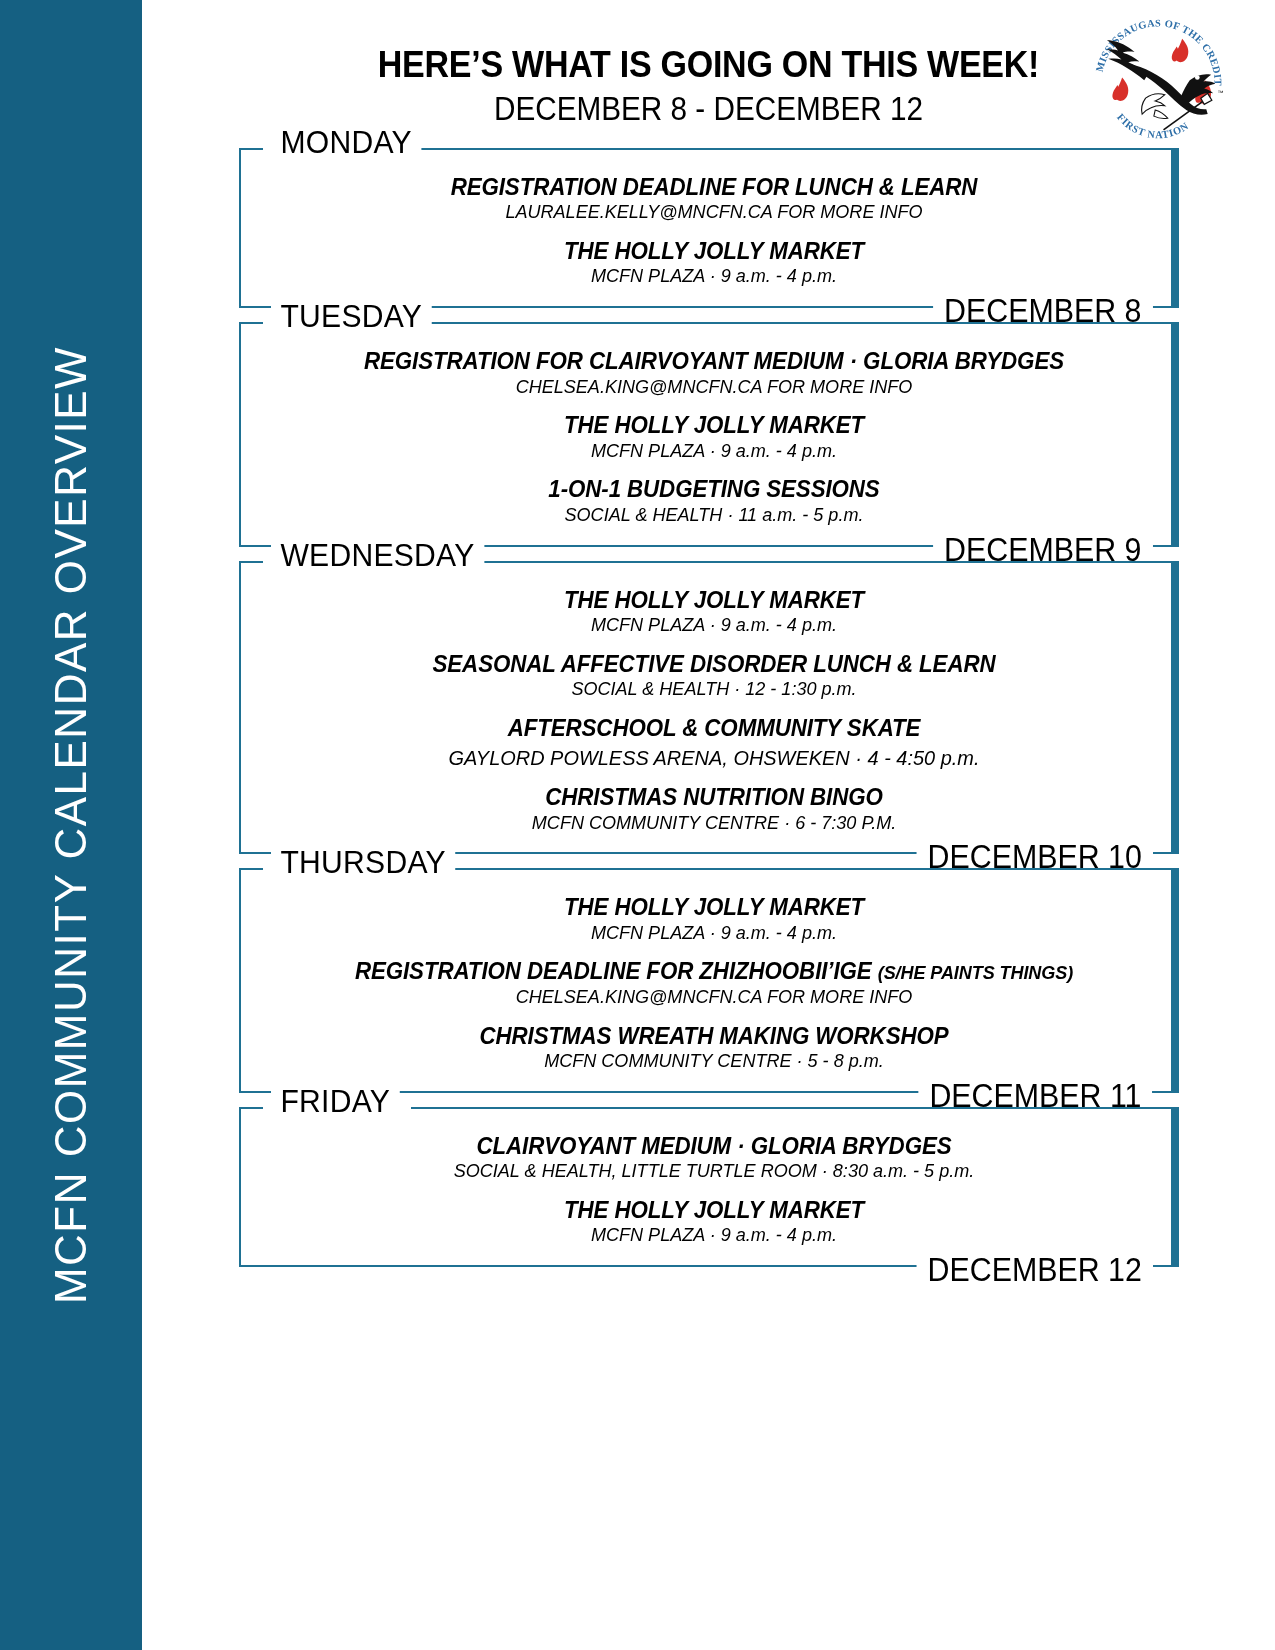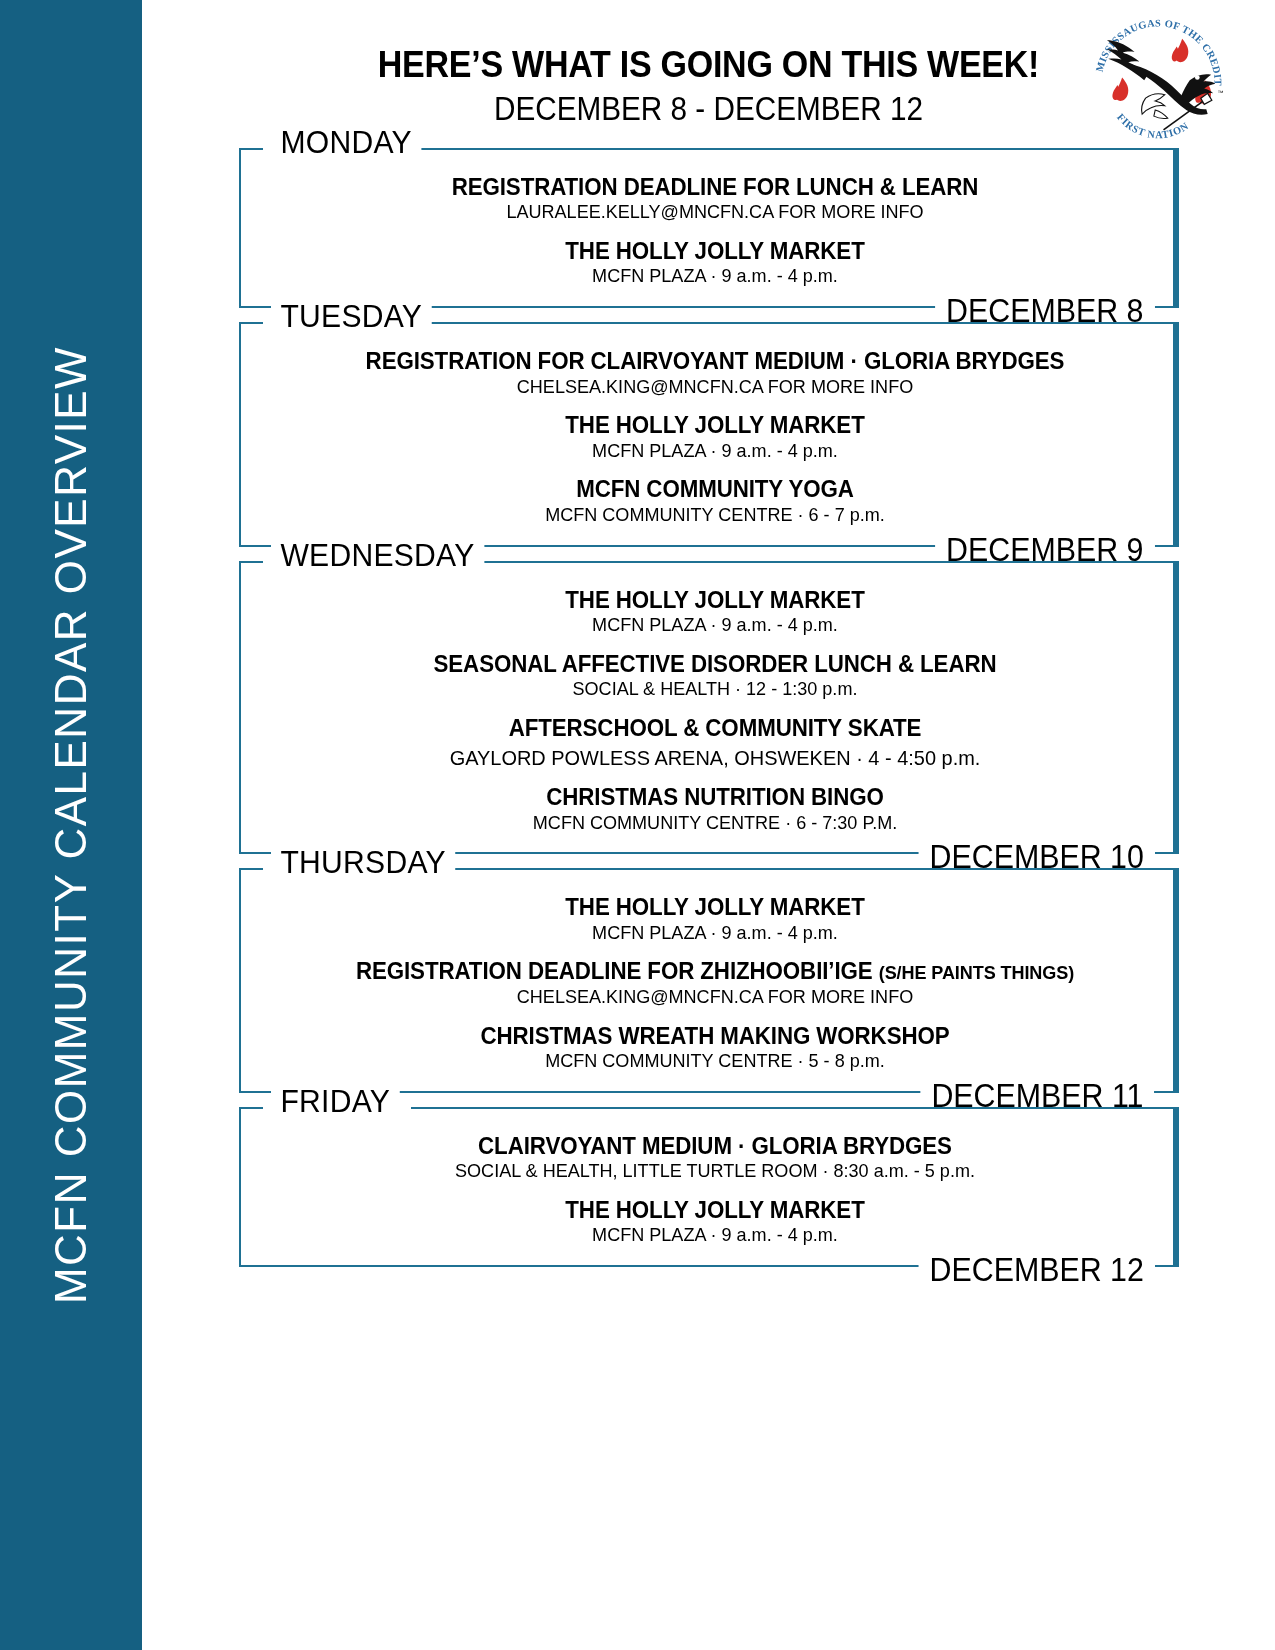--- a/index.html
+++ b/index.html
@@ -72,21 +72,21 @@
   
   .day-block{
     position:relative;
     margin:0 auto;
     width:940px;
     margin-bottom:14px;
   }
   .day-frame{
     position:relative;
     border-left:2px solid #1f7193;
-    border-right:6px solid #ec4899;
+    border-right:8px solid #ec4899;
   }
   
   .rule-top{
     position:absolute;
     left:0; right:0; top:0;
     height:2px;
     display:flex;
     align-items:center;
   }
   .rule-top .seg-short{ width:22px; height:2px; background:#1f7193; }
@@ -103,20 +103,21 @@
     background:#fff;
     padding:0 10px;
     letter-spacing:0.3px;
     transform:scaleX(0.94);
     transform-origin:left center;
     white-space:nowrap;
   }
 
   .day-body{
     padding:26px 16px 18px 32px;
+    font-style:italic;
   }
 
   
   .rule-bottom{
     position:absolute;
     left:0; right:0; bottom:0;
     height:2px;
     display:flex;
     align-items:center;
   }
@@ -252,22 +253,22 @@
           <div class="day-body">
             <div class="event">
               <div class="event-title">REGISTRATION FOR CLAIRVOYANT MEDIUM · GLORIA BRYDGES</div>
               <div class="event-sub">CHELSEA.KING@MNCFN.CA FOR MORE INFO</div>
             </div>
             <div class="event">
               <div class="event-title">THE HOLLY JOLLY MARKET</div>
               <div class="event-sub">MCFN PLAZA · 9 a.m. - 4  p.m.</div>
             </div>
             <div class="event">
-              <div class="event-title">MCFN COMMUNITY YOGA</div>
-              <div class="event-sub">MCFN COMMUNITY CENTRE · 6 - 7 p.m.</div>
+              <div class="event-title">1-ON-1 BUDGETING SESSIONS</div>
+              <div class="event-sub">SOCIAL &amp; HEALTH · 11 a.m. - 5 p.m.</div>
             </div>
           </div>
           <div class="rule-bottom">
             <span class="seg-long" style="background: rgb(31, 113, 147);"></span>
             <span class="gap" style="width:196px"></span>
             <span class="seg-short" style="background: rgb(31, 113, 147);"></span>
           </div>
           <div class="date-label">DECEMBER 9</div>
         </div>
       </div>

